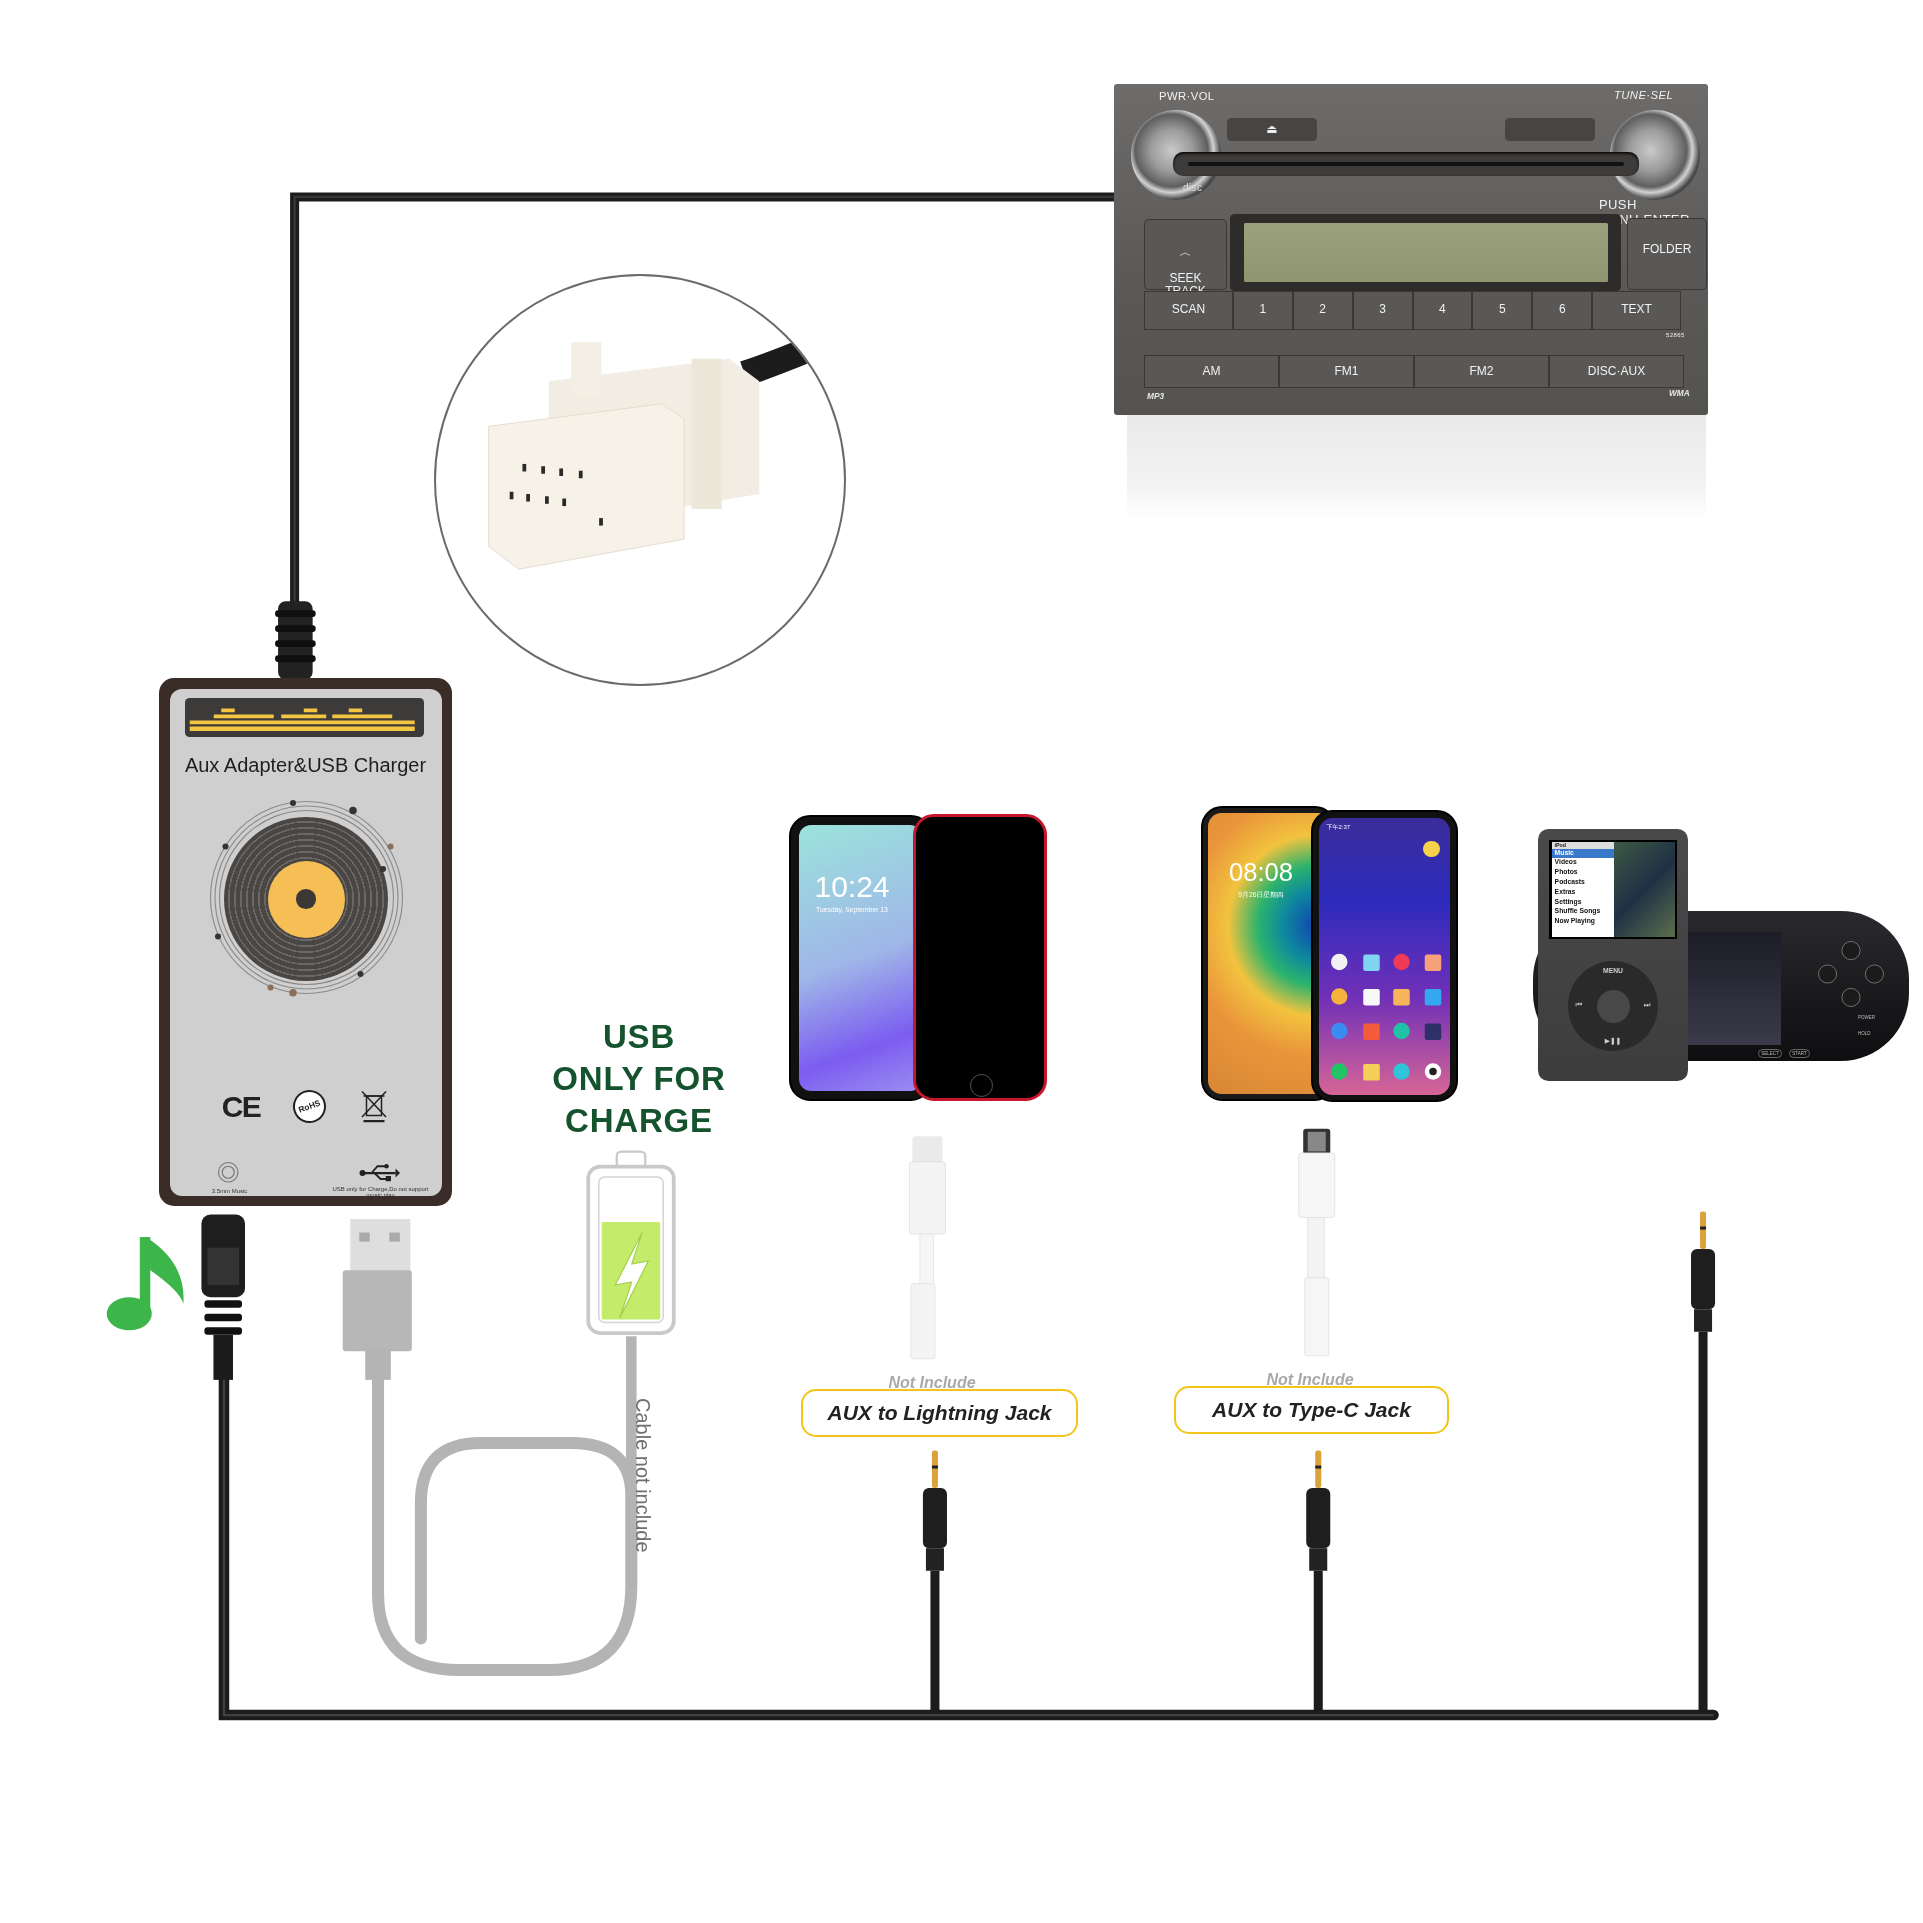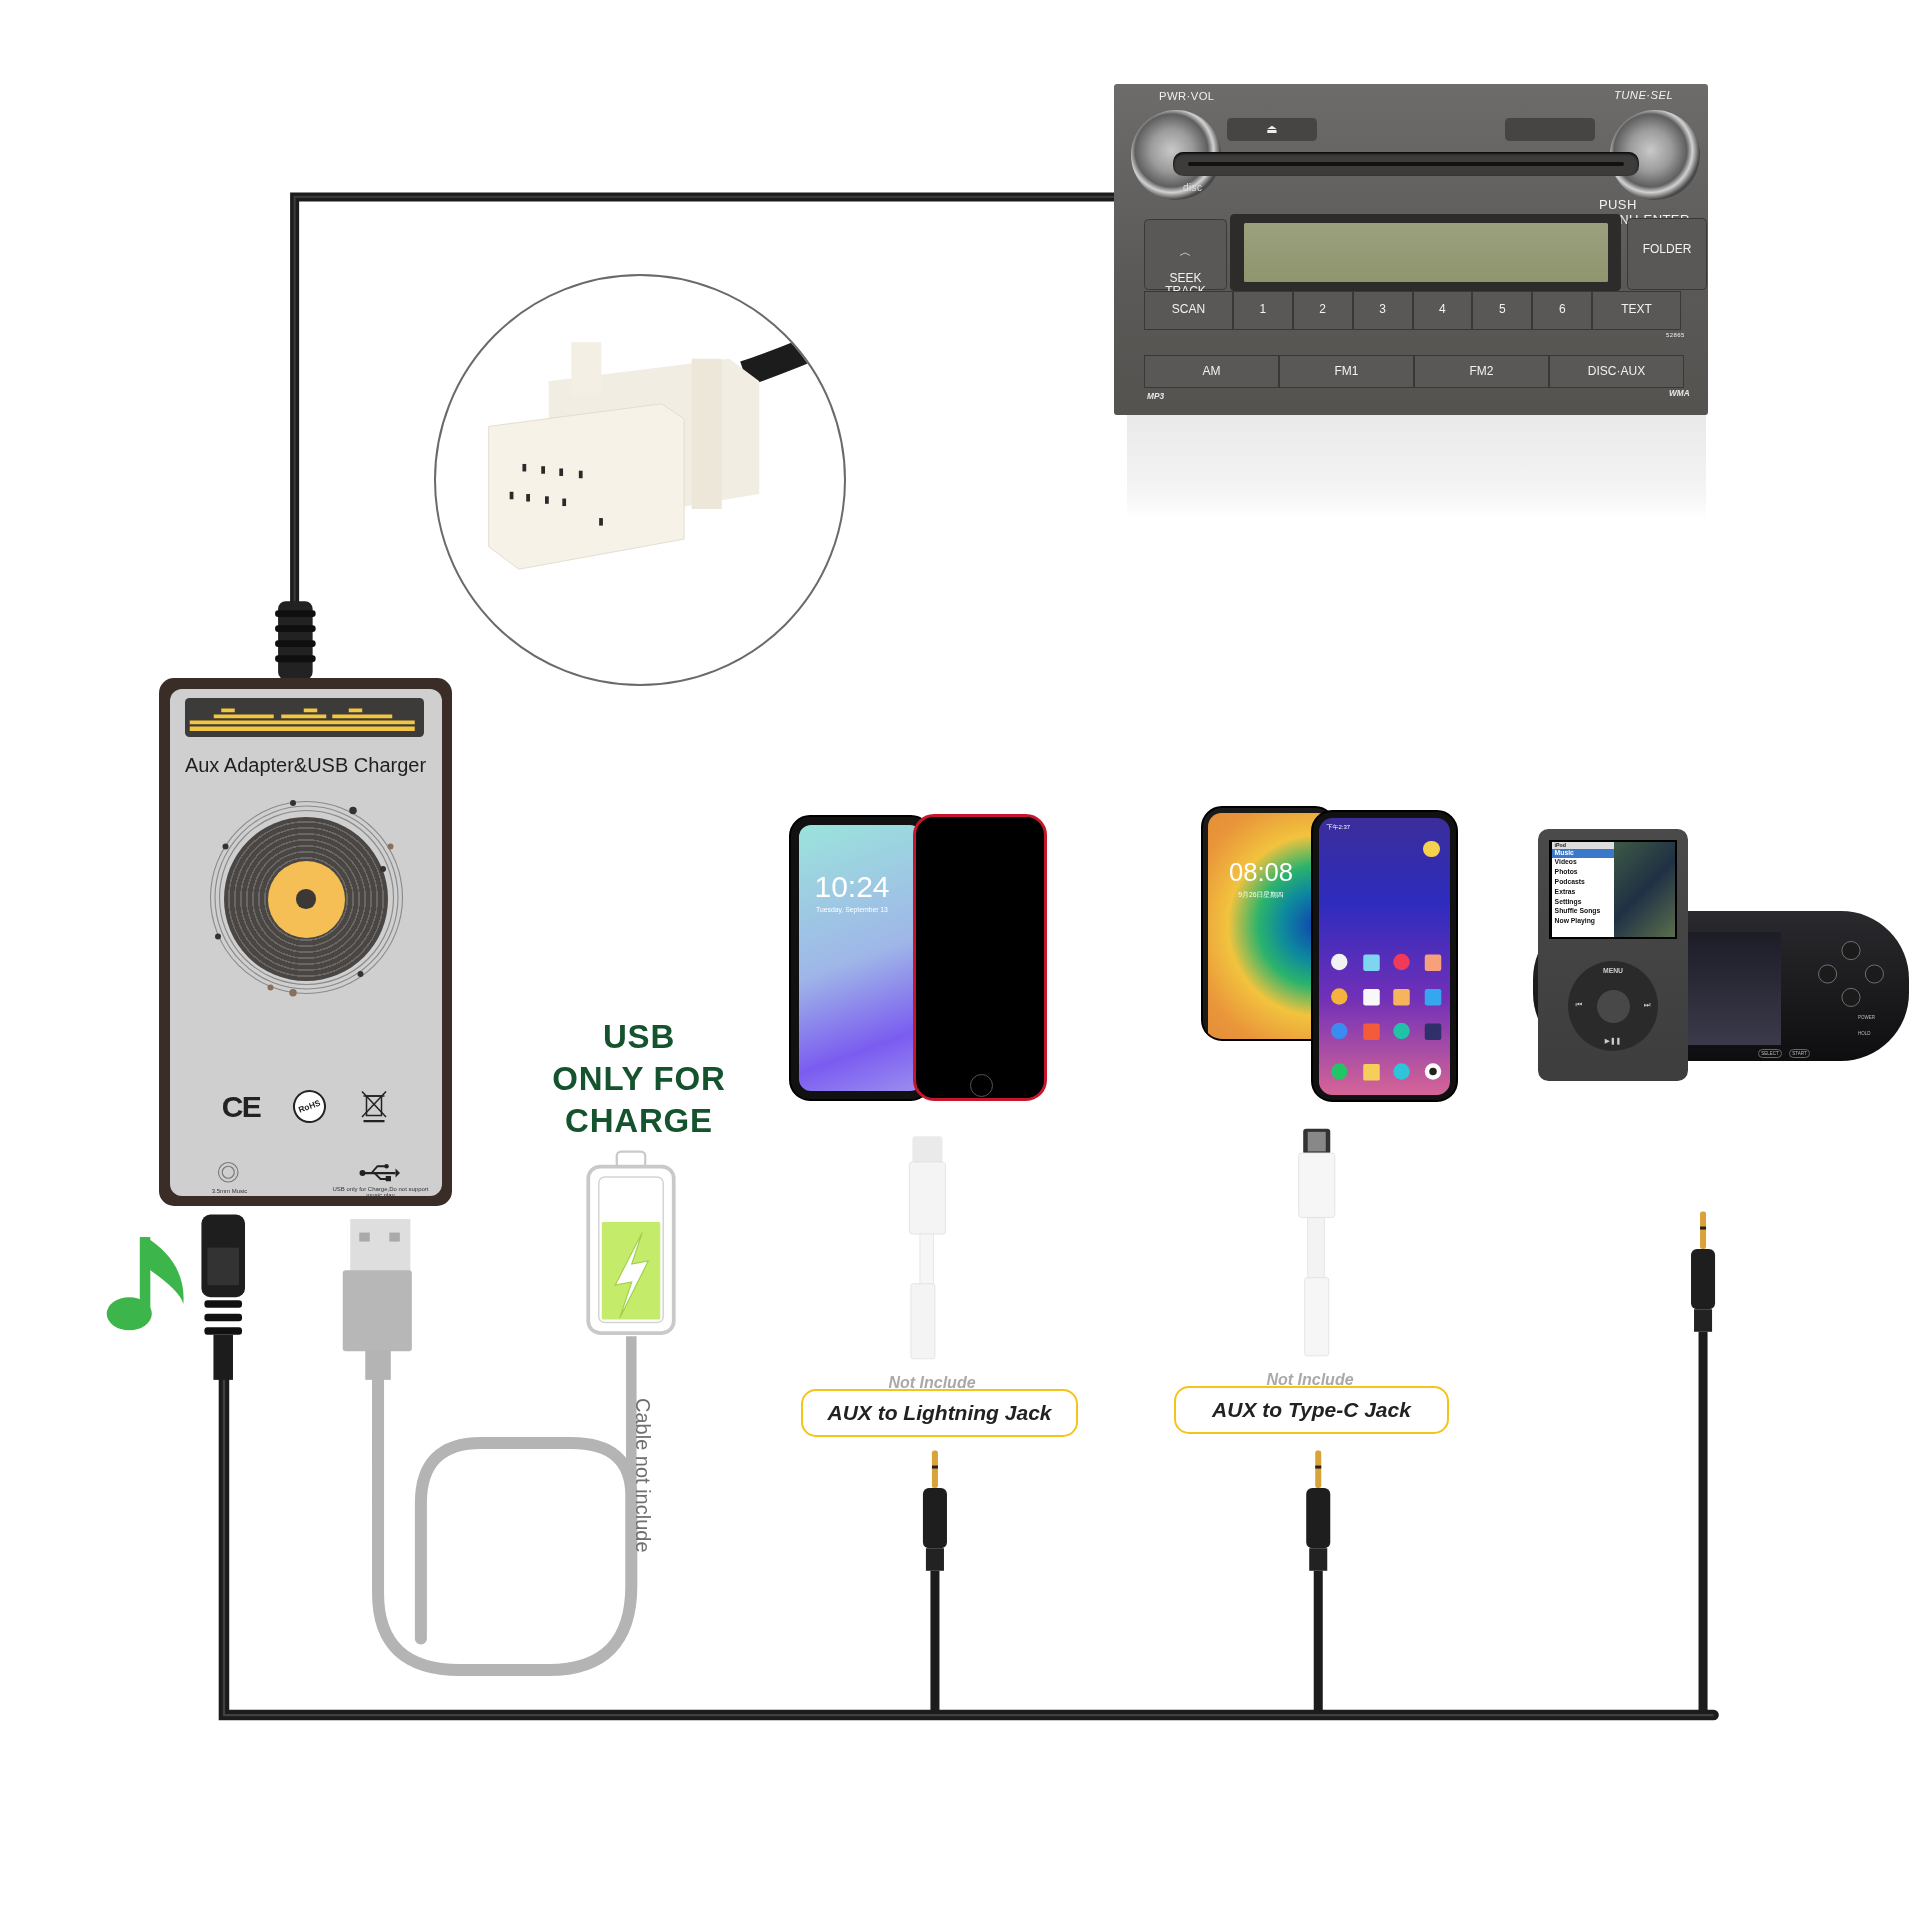--- a/index.html
+++ b/index.html
@@ -304,21 +304,21 @@
 <div class="phone" style="left:789px;top:815px;width:143px;height:286px;background:#111;border:2.3px solid #000;">
   <div class="screen" style="left:7.5px;top:7.5px;width:123px;height:266px;background:linear-gradient(160deg,#9be3dc 0%,#9fb6e8 50%,#7b5cf0 80%,#9b8ef0 100%);">
     <div class="clock" style="top:45px;font-size:30px;">10:24</div>
     <div class="clock" style="top:81px;font-size:6.8px;">Tuesday, September 13</div>
   </div>
 </div>
 <div class="phone" style="left:913px;top:814px;width:134px;height:287px;background:#000;border:3px solid #c5162b;z-index:0;">
   <div style="position:absolute;left:54px;top:257px;width:21px;height:21px;border-radius:50%;border:1.5px solid #555;"></div>
 </div>
 
-<div class="phone" style="left:1201px;top:806px;width:135px;height:235px;background:#1a1a1a;border:2.3px solid #000;">
+<div class="phone" style="left:1201px;top:806px;width:135px;height:295px;background:#1a1a1a;border:2.3px solid #000;">
   <div class="screen" style="left:4.5px;top:4.5px;width:123px;height:281px;border-radius:13.5px;background:radial-gradient(circle at 90% 40%, #0f3fb0 0%, #0e8a9e 18%, #2bb36c 30%, #f2c33e 45%, #e9953a 65%, #d88636 100%);">
     <div class="clock" style="top:45px;font-size:25.6px;">08:08</div>
     <div class="clock" style="top:77px;font-size:6.8px;">9月26日星期四</div>
   </div>
 </div>
 <div class="phone" style="left:1311px;top:810px;width:147px;height:292px;background:#111;border:2.3px solid #000;">
   <div class="screen" style="left:6px;top:6px;width:131px;height:277px;border-radius:13.5px;background:linear-gradient(#3b2d9a 0%, #2d2bbd 30%, #7130b7 65%, #d66596 100%);">
     <span style="position:absolute;left:7.5px;top:4.5px;font-size:6px;color:#fff;">下午2:37</span>
     <div style="position:absolute;left:104px;top:22.5px;width:16.5px;height:16.5px;border-radius:50%;background:#f6d24c;"></div>
     <svg style="position:absolute;left:10.5px;top:135px;" width="113" height="135" viewBox="0 0 150 180">

